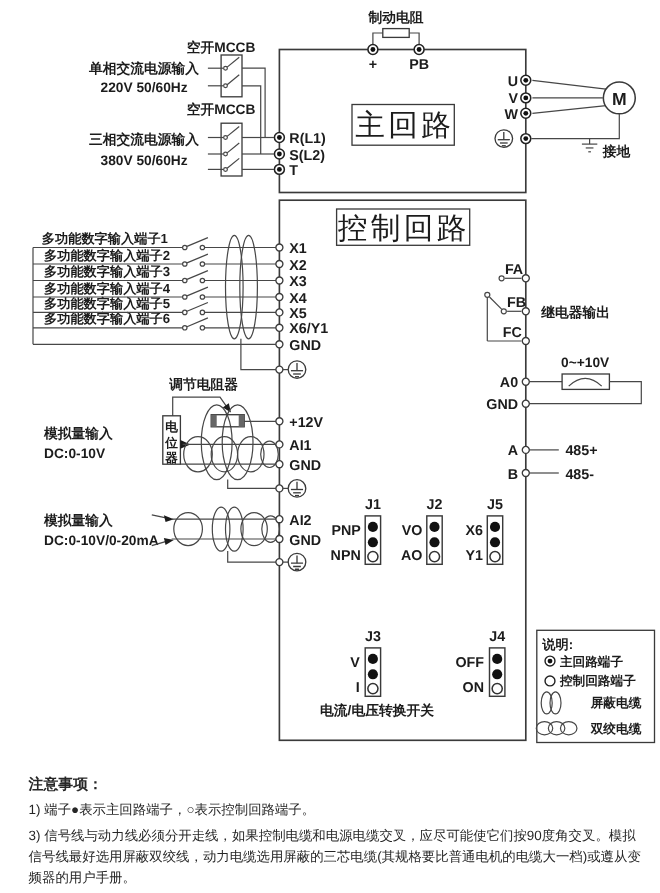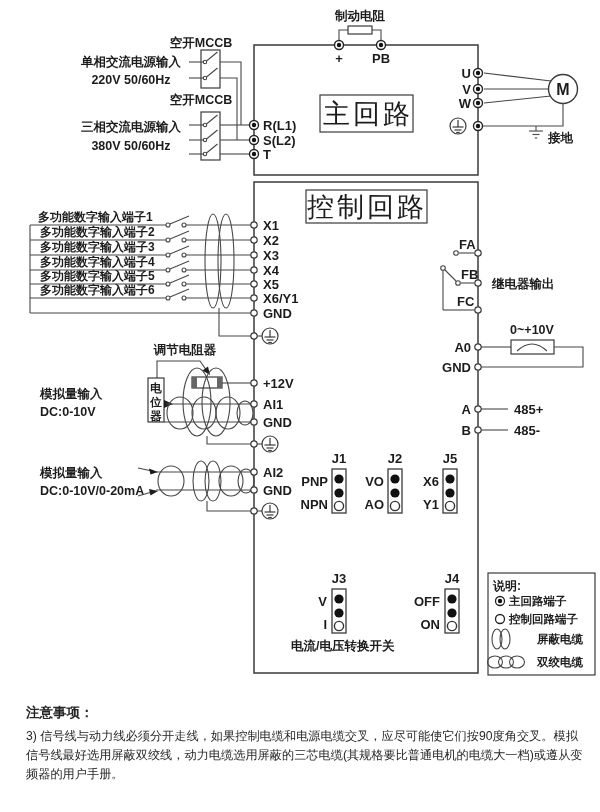--- a/index.html
+++ b/index.html
@@ -363,17 +363,18 @@
     <ellipse class="ln" cx="495" cy="662" rx="7.5" ry="6"></ellipse>
     <ellipse class="ln" cx="506" cy="662" rx="7.5" ry="6"></ellipse>
     <ellipse class="ln" cx="517" cy="662" rx="7.5" ry="6"></ellipse>
     <text class="lts" x="537" y="666">双绞电缆</text>
   </g>
 </svg>
 
 
 <div class="notes">
   <h4>注意事项：</h4>
+  <p>1) 端子●表示主回路端子，○表示控制回路端子。</p>
   <p>3) 信号线与动力线必须分开走线，如果控制电缆和电源电缆交叉，应尽可能使它们按90度角交叉。模拟信号线最好选用屏蔽双绞线，动力电缆选用屏蔽的三芯电缆(其规格要比普通电机的电缆大一档)或遵从变频器的用户手册。</p>
 </div>
 
 
 
 
 </body></html>

